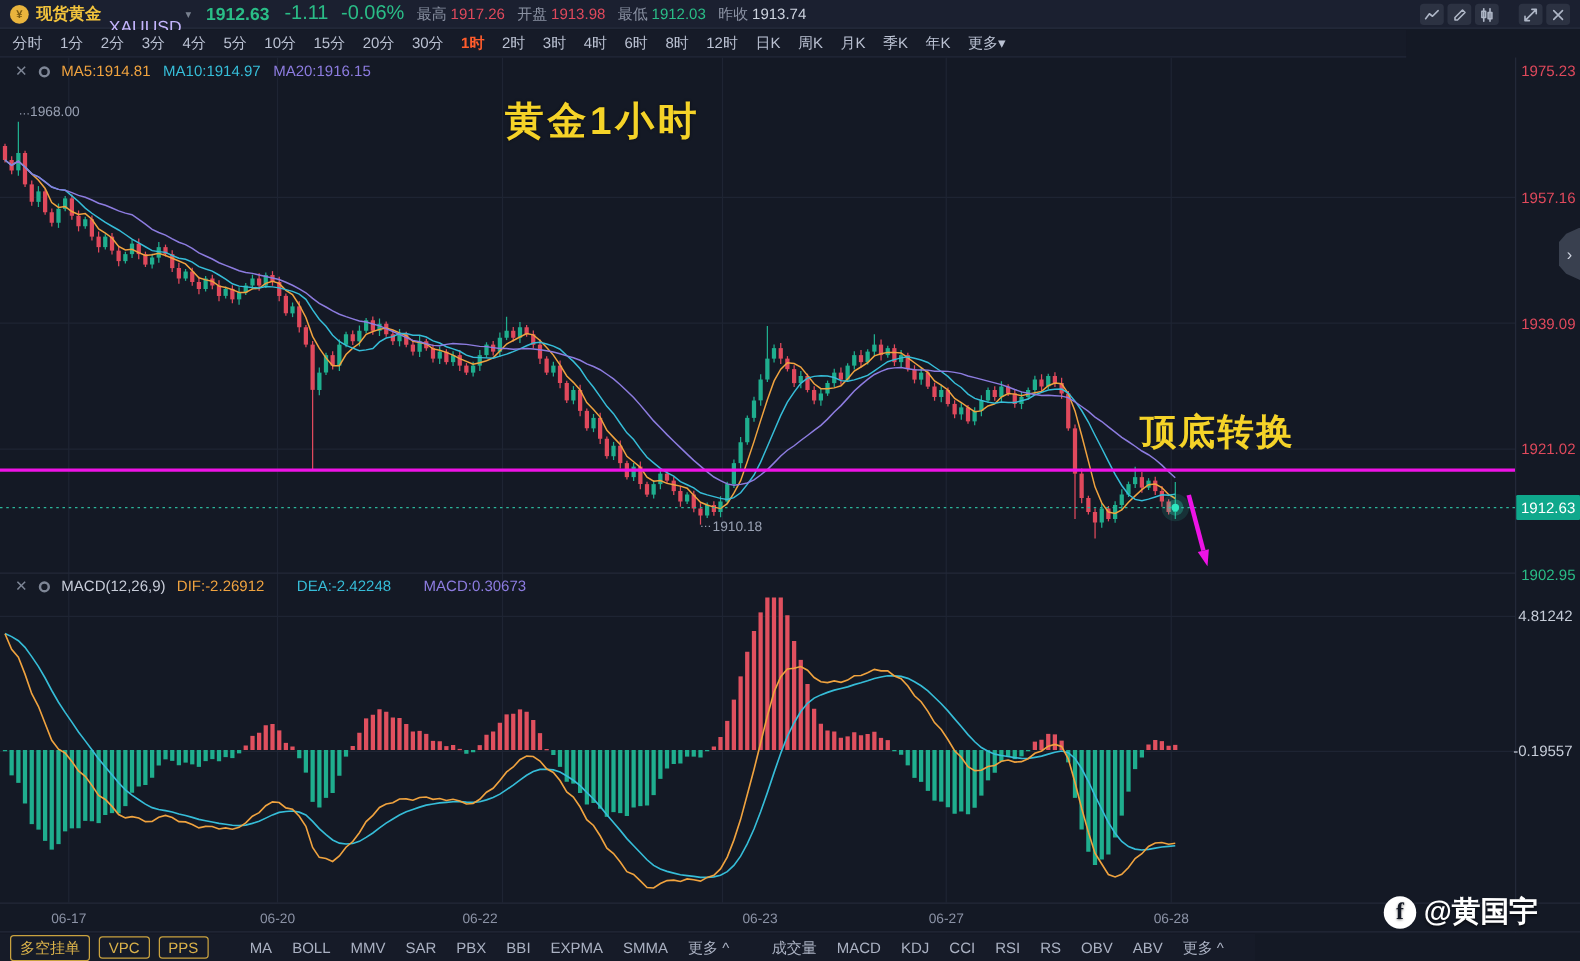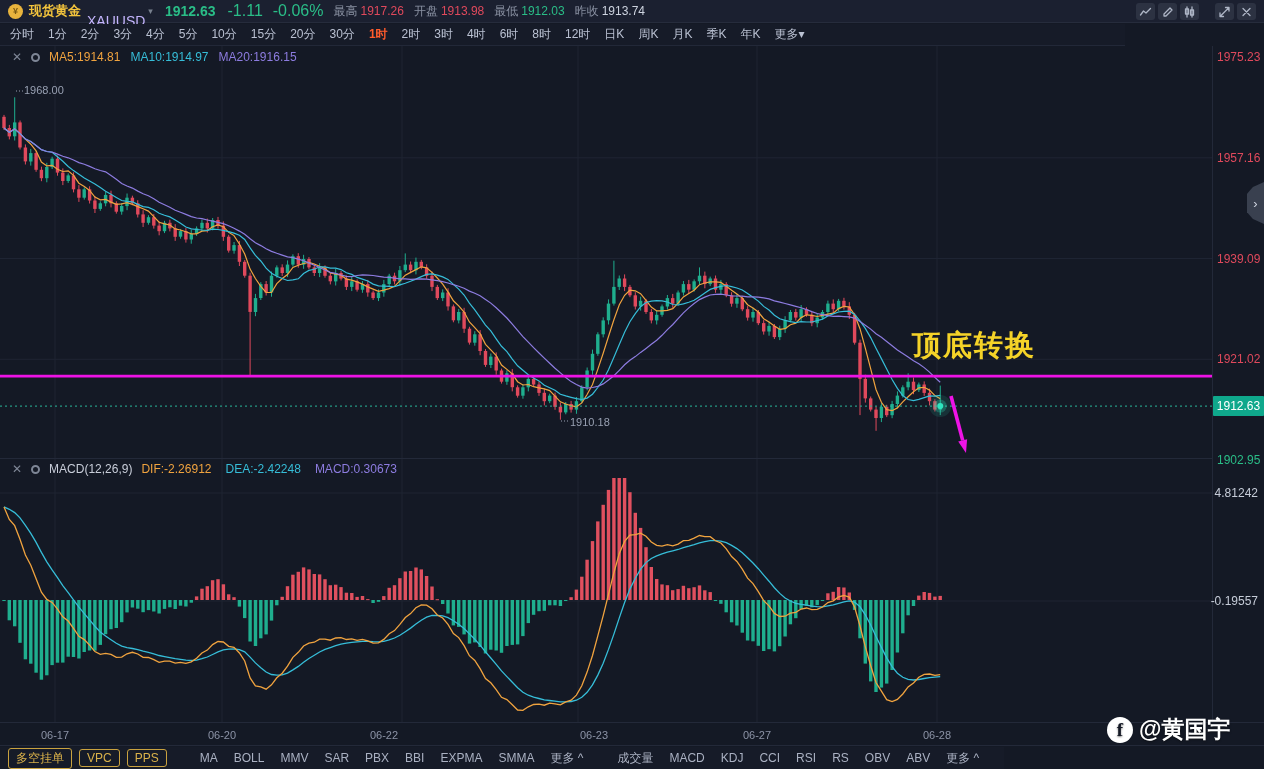--- a/index.html
+++ b/index.html
@@ -706,21 +706,21 @@
         <span style="color: rgb(240, 163, 63);">MA5:1914.81</span>
         <span style="color: rgb(54, 189, 216);">MA10:1914.97</span>
         <span style="color: rgb(141, 124, 224);">MA20:1916.15</span>
       </span>
   </div>
 
   <div class="abs legend" style="left:12px;top:462px;">
     <span class="xicon">✕</span>
     <span class="donut"></span>
     <span style="color:#c8cdd9;">MACD(12,26,9)</span>
-    <span id="macd-items" style="display:flex;gap:14px;">
+    <span id="macd-items" style="display:flex;gap:26px;">
         <span style="color: rgb(240, 163, 63);">DIF:-2.26912</span>
         <span style="color: rgb(54, 189, 216);">DEA:-2.42248</span>
         <span style="color: rgb(141, 124, 224);">MACD:0.30673</span>
       </span>
   </div>
 
   <div id="py-labels">
       <div class="abs pylab v-red" style="left: 1217px; top: 50px;">1975.23</div>
       <div class="abs pylab v-red" style="left: 1217px; top: 151px;">1957.16</div>
       <div class="abs pylab v-red" style="left: 1217px; top: 252px;">1939.09</div>
@@ -729,27 +729,28 @@
     </div>
   <div id="my-labels">
       <div class="abs mylab" style="left: 1188px; top: 486px;">4.81242</div>
       <div class="abs mylab" style="left: 1188px; top: 594px;">-0.19557</div>
     </div>
   <div class="abs axisstrip"></div>
   <div id="px-labels">
       <div class="abs xlab" style="left: 55px; top: 729px;">06-17</div>
       <div class="abs xlab" style="left: 222px; top: 729px;">06-20</div>
       <div class="abs xlab" style="left: 384px; top: 729px;">06-22</div>
-      <div class="abs xlab" style="left: 594px; top: 729px;">06-23</div>
+      <div class="abs xlab" style="left: 608px; top: 729px;">06-23</div>
       <div class="abs xlab" style="left: 757px; top: 729px;">06-27</div>
       <div class="abs xlab" style="left: 937px; top: 729px;">06-28</div>
     </div>
 
   <div class="abs badge" id="price-badge" style="top: 396px;">1912.63</div>
 
+  <div class="abs anno-title" id="anno-title" style="left: 404px; top: 76px;">黄金1小时</div>
   <div class="abs anno-note" id="anno-note" style="left: 912px; top: 326px;">顶底转换</div>
   <div class="abs pricemark" id="high-mark" style="left: 24px; top: 84px;">1968.00</div>
   <div class="abs pricemark" id="low-mark" style="left: 570px; top: 416px;">1910.18</div>
 
   <div class="abs collapse">›</div>
 
   <div class="abs toolbar" id="btoolbar">
       <span class="obtn">多空挂单</span>
       <span class="obtn">VPC</span>
       <span class="obtn">PPS</span>

